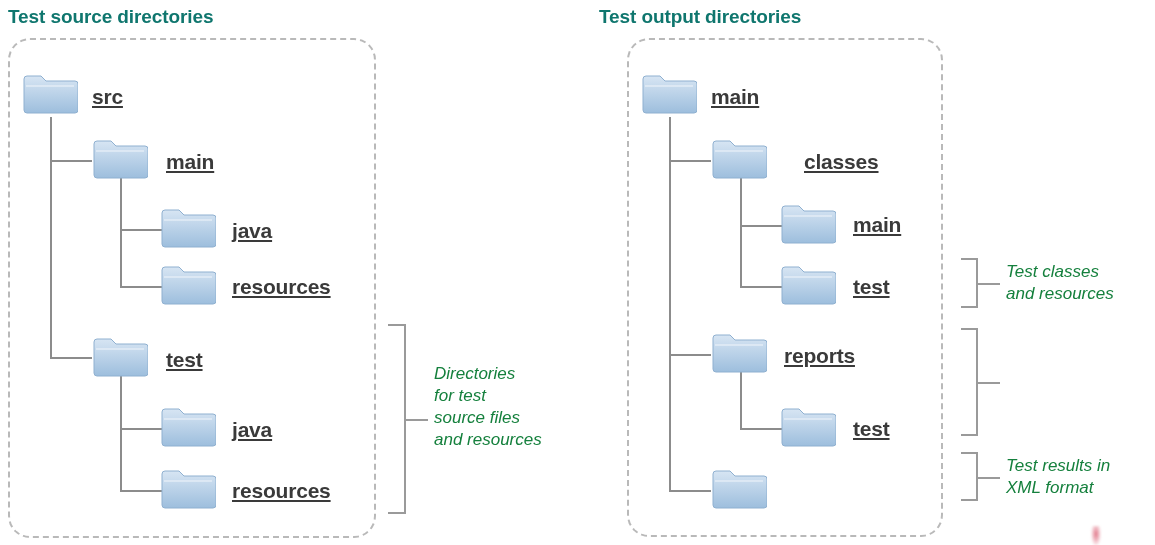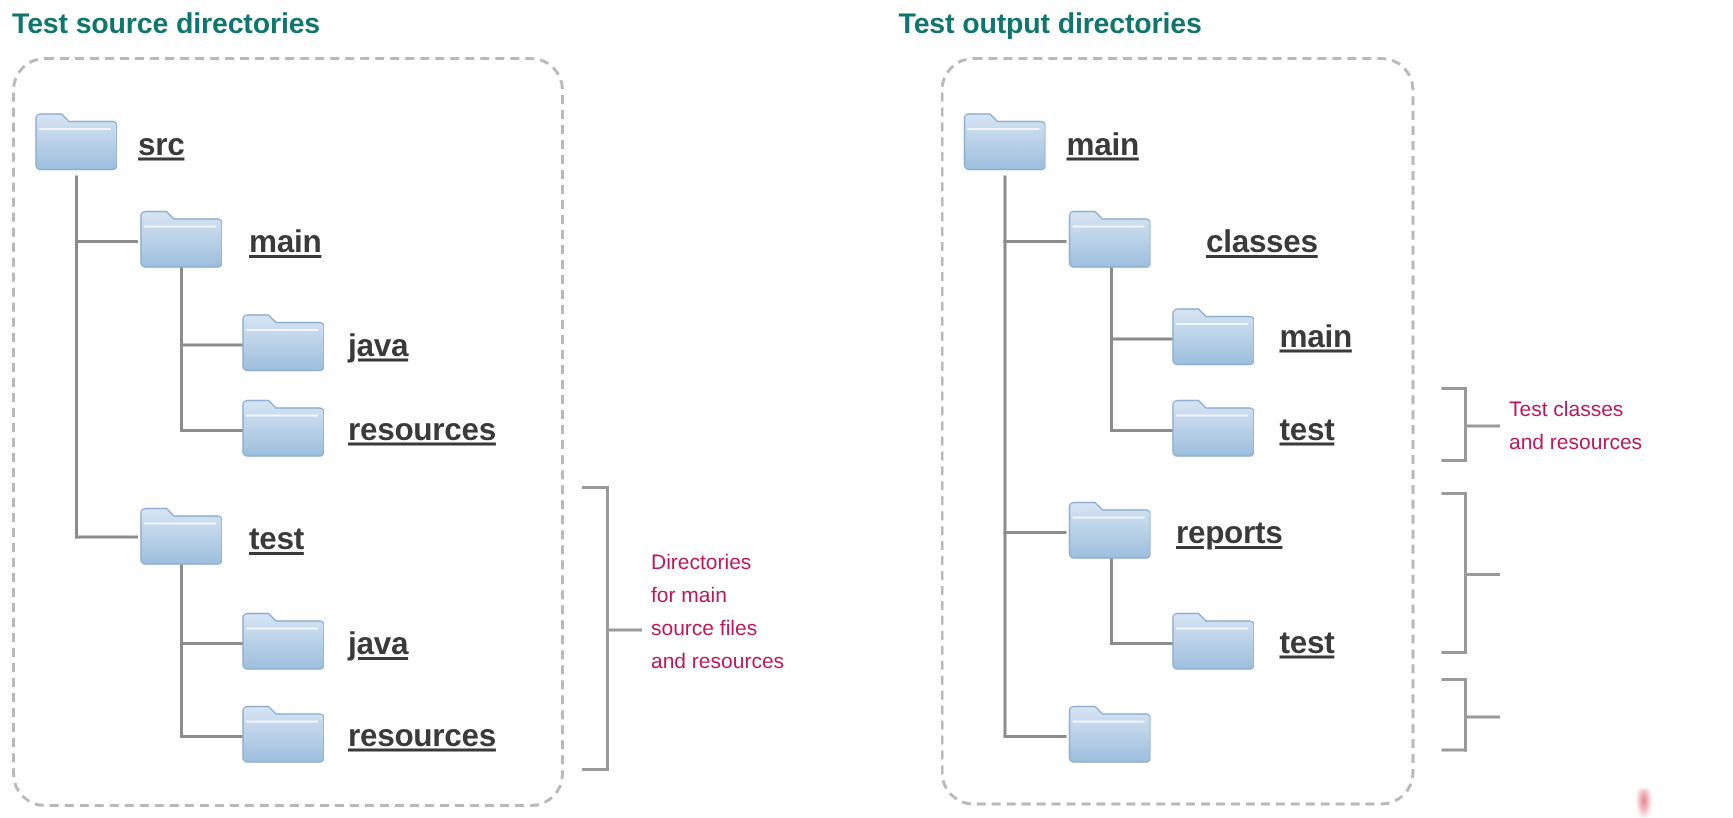--- a/index.html
+++ b/index.html
@@ -53,25 +53,26 @@
   .bracket{position:absolute;box-sizing:border-box;}
   .bracket .bk-top,.bracket .bk-bot{position:absolute;height:2px;background:#9a9a9a;left:0;width:100%;}
   .bracket .bk-top{top:0;}
   .bracket .bk-bot{bottom:0;}
   .bracket .bk-right{position:absolute;width:2px;background:#9a9a9a;right:0;top:0;bottom:0;}
   .bracket .bk-stem{position:absolute;height:2px;background:#9a9a9a;left:100%;top:50%;}
 
   
   .anno-text{
     position:absolute;
-    font-size:14px;
-    color:#be185d;
+    font-size:17px;
+    color:#15803d;
     line-height:22px;
     white-space:pre-line;
     font-weight:400;
+    font-style:italic;
   }
 
   
   .artifact{
     position:absolute;
     width:10px;height:20px;
     background:radial-gradient(ellipse at 50% 40%, rgba(214,70,94,0.72) 0%, rgba(214,70,94,0.30) 45%, rgba(214,70,94,0) 75%);
     filter:blur(1.2px);
   }
 </style>
@@ -160,21 +161,21 @@
   </div>
   <div class="node-label" style="left:232px;top:479px;">resources</div>
 
   <div class="bracket" style="left:388px;top:324px;width:18px;height:190px;">
     <div class="bk-top"></div>
       <div class="bk-bot"></div>
       <div class="bk-right"></div>
     <div class="bk-stem" style="width:22px;"></div>
   </div>
   <div class="anno-text" style="left:434px;top:363px;width:170px;">Directories
-for main
+for test
 source files
 and resources</div>
 
   <div class="panel-title" style="left:599px;top:6px;">Test output directories</div>
 
   <div class="dash-box" style="left:627px;top:38px;width:316px;height:499px;"></div>
 
   <div class="vline" style="left:669px;top:117px;height:374px;"></div>
   <div class="hline" style="left:669px;top:160px;width:42px;"></div>
   <div class="hline" style="left:669px;top:354px;width:42px;"></div>
@@ -257,16 +258,18 @@
       <div class="bk-right"></div>
     <div class="bk-stem" style="width:22px;"></div>
   </div>
 
   <div class="bracket" style="left:961px;top:452px;width:17px;height:49px;">
     <div class="bk-top"></div>
       <div class="bk-bot"></div>
       <div class="bk-right"></div>
     <div class="bk-stem" style="width:22px;"></div>
   </div>
+  <div class="anno-text" style="left:1006px;top:455px;width:150px;">Test results in
+XML format</div>
 
   <div class="artifact" style="left:1091px;top:526px;"></div>
 
 </div>
 
 </body></html>

